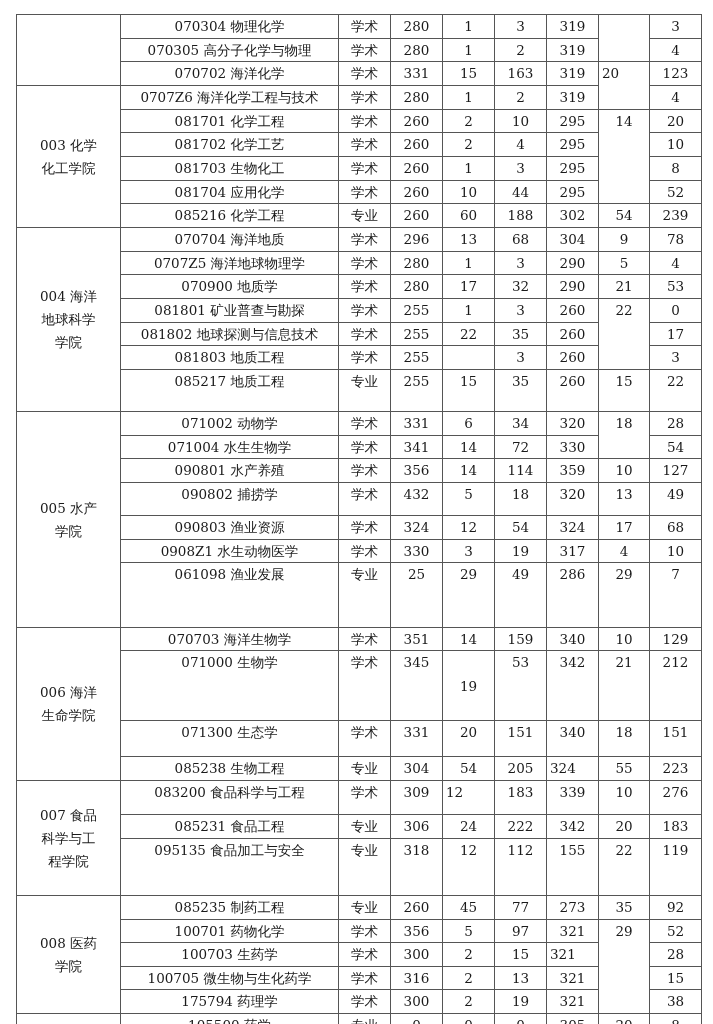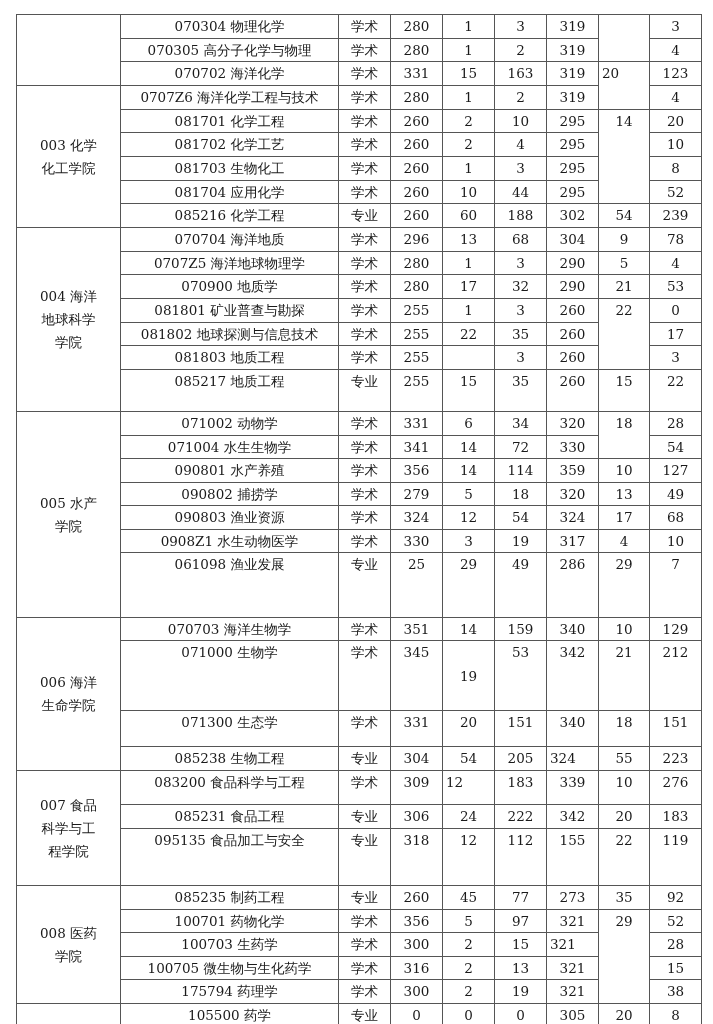--- a/index.html
+++ b/index.html
@@ -227,24 +227,24 @@
     <tr style="height:24px">
       <td>090801 水产养殖</td>
       <td>学术</td>
       <td>356</td>
       <td>14</td>
       <td>114</td>
       <td>359</td>
       <td>10</td>
       <td>127</td>
     </tr>
-    <tr style="height:23px">
+    <tr style="height:33px">
       <td>090802 捕捞学</td>
       <td>学术</td>
-      <td>279</td>
+      <td>432</td>
       <td>5</td>
       <td>18</td>
       <td>320</td>
       <td>13</td>
       <td>49</td>
     </tr>
     <tr style="height:24px">
       <td>090803 渔业资源</td>
       <td>学术</td>
       <td>324</td>

